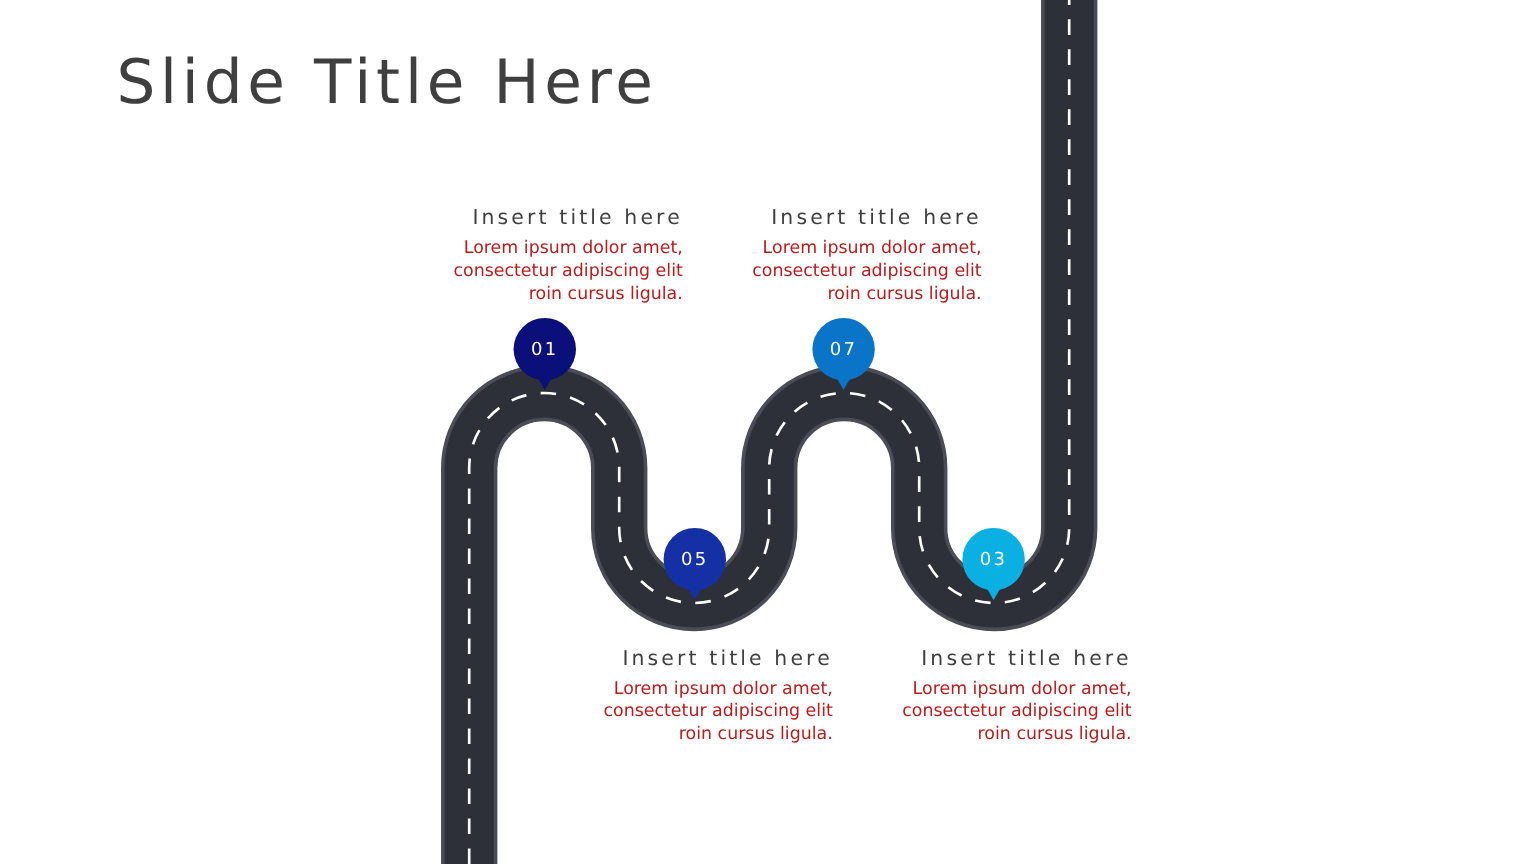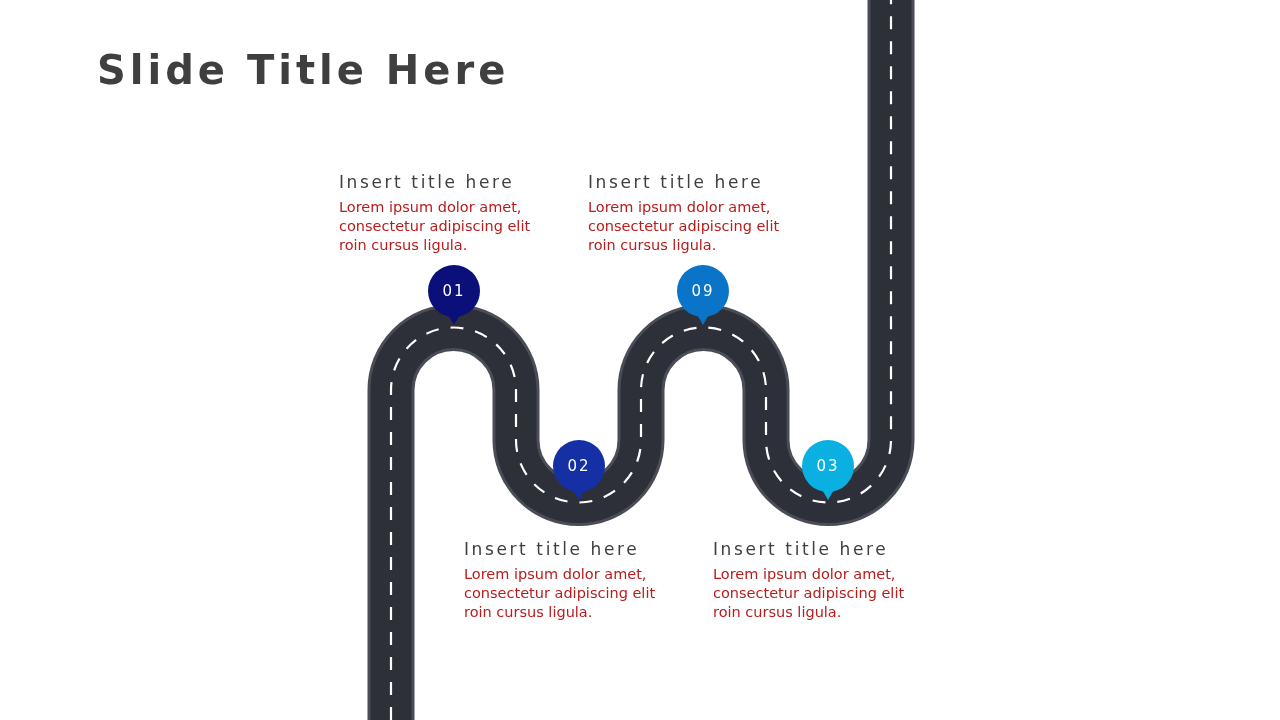--- a/index.html
+++ b/index.html
@@ -1,21 +1,21 @@
 <!DOCTYPE html>
 <html><head>
 <meta charset="utf-8">
 <style>
   html, body { margin:0; padding:0; }
   body { width:1280px; height:720px; background:#ffffff; position:relative; overflow:hidden;
          font-family:"DejaVu Sans", "Liberation Sans", sans-serif; }
-  .slide-title { position:absolute; left:97px; top:44px; font-size:40px; letter-spacing:4px;
-                 color:#3f3f3f; font-weight:bold; margin:0; line-height:52px; }
+  .slide-title { position:absolute; left:97px; top:44px; font-size:51px; letter-spacing:4px;
+                 color:#3f3f3f; font-weight:normal; margin:0; line-height:52px; }
   svg.road { position:absolute; left:0; top:0; }
-  .step { position:absolute; width:230px; text-align:left; }
+  .step { position:absolute; width:230px; text-align:right; }
   .step-title { font-size:17px; letter-spacing:2.6px; color:#3f3f3f; line-height:22px; }
   .step-body { font-size:14.5px; color:#b91c1c; line-height:19px; margin-top:5px; }
   .pin { position:absolute; width:54px; height:54px; }
   .pin-num { position:absolute; left:0; top:0; width:54px; height:52px; line-height:52px; text-align:center;
              color:#ffffff; font-size:15px; letter-spacing:2px; }
 </style>
 </head>
 <body>
 
 <h1 class="slide-title">Slide Title Here</h1>
@@ -31,28 +31,28 @@
     <circle cx="27" cy="26" r="26" fill="#0a0f7a"></circle>
     <path d="M19 46 L27 60 L35 46 Z" fill="#0a0f7a"></path>
   </svg>
   <div class="pin-num">01</div>
 </div>
 <div class="pin" style="left:552px;top:440px;">
   <svg width="54" height="64" viewBox="0 0 54 64">
     <circle cx="27" cy="26" r="26" fill="#1530a4"></circle>
     <path d="M19 46 L27 60 L35 46 Z" fill="#1530a4"></path>
   </svg>
-  <div class="pin-num">02</div>
+  <div class="pin-num">05</div>
 </div>
 <div class="pin" style="left:676px;top:265px;">
   <svg width="54" height="64" viewBox="0 0 54 64">
     <circle cx="27" cy="26" r="26" fill="#0a74c8"></circle>
     <path d="M19 46 L27 60 L35 46 Z" fill="#0a74c8"></path>
   </svg>
-  <div class="pin-num">09</div>
+  <div class="pin-num">07</div>
 </div>
 <div class="pin" style="left:801px;top:440px;">
   <svg width="54" height="64" viewBox="0 0 54 64">
     <circle cx="27" cy="26" r="26" fill="#0ab0e2"></circle>
     <path d="M19 46 L27 60 L35 46 Z" fill="#0ab0e2"></path>
   </svg>
   <div class="pin-num">03</div>
 </div>
 
 <div class="step" style="left:339px;top:171px;">

